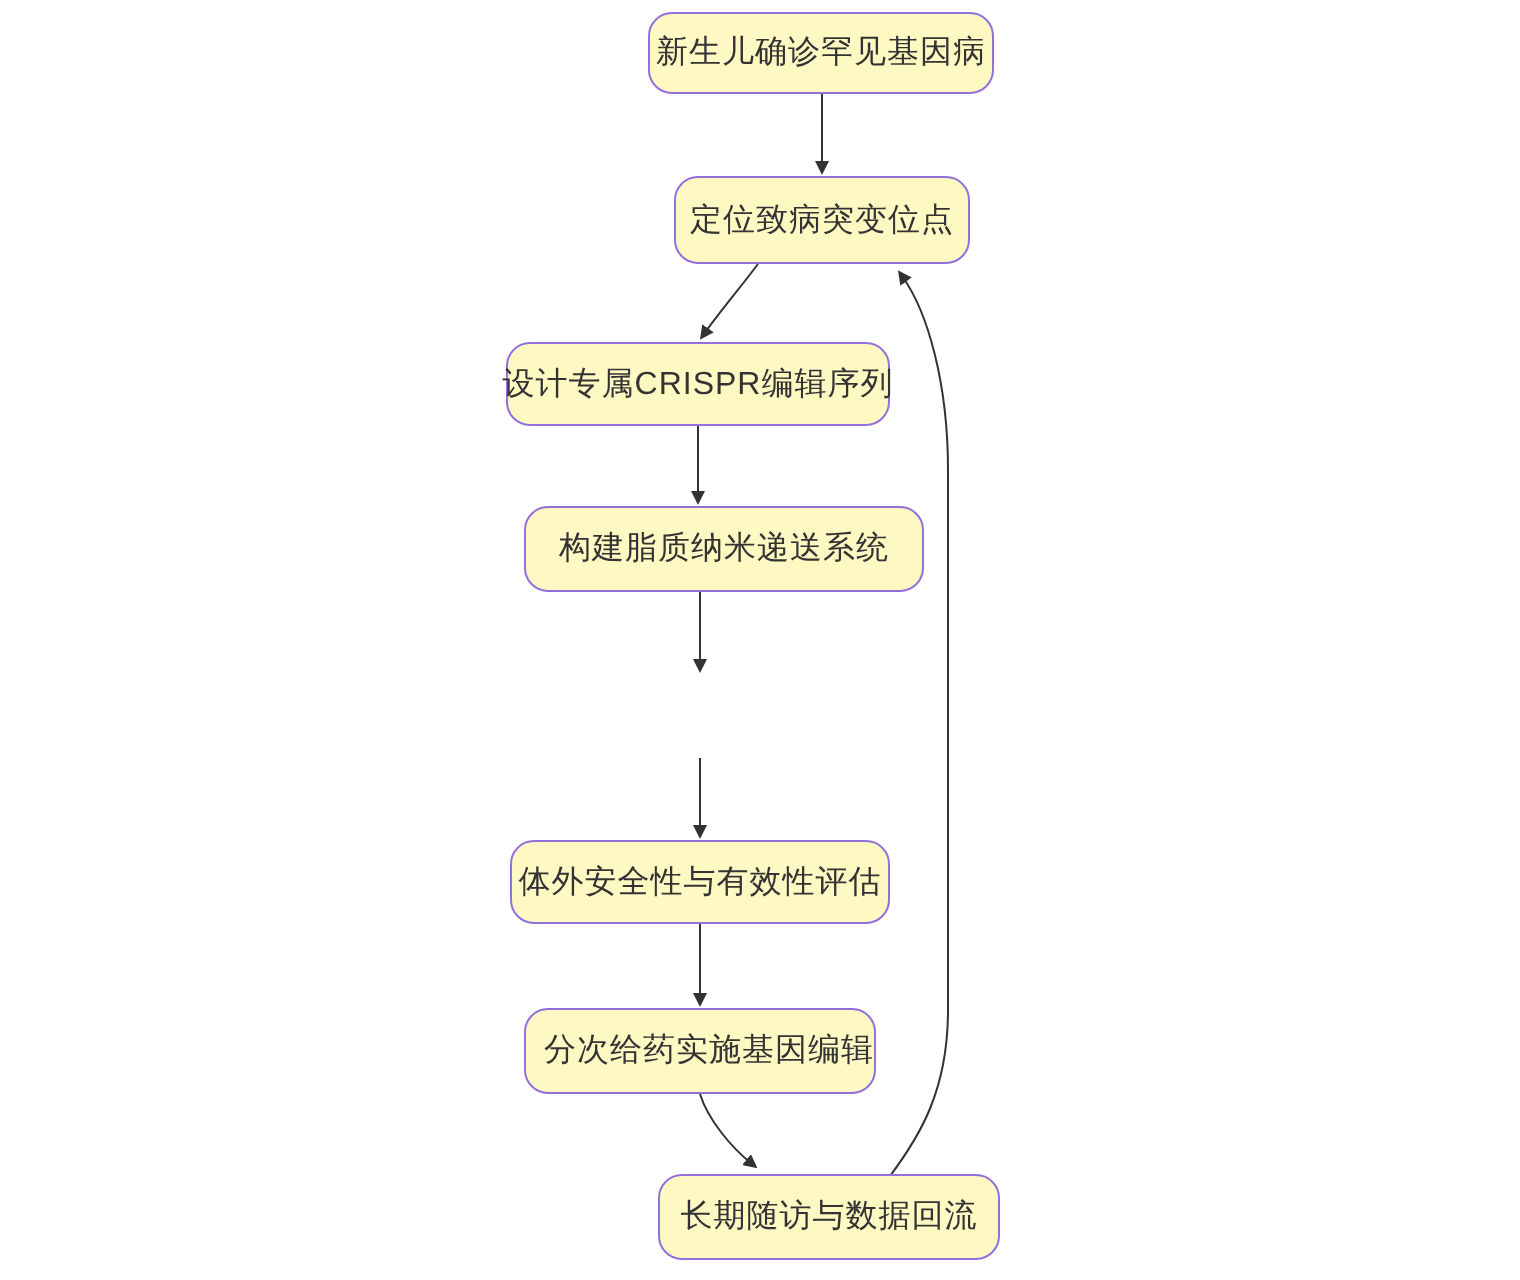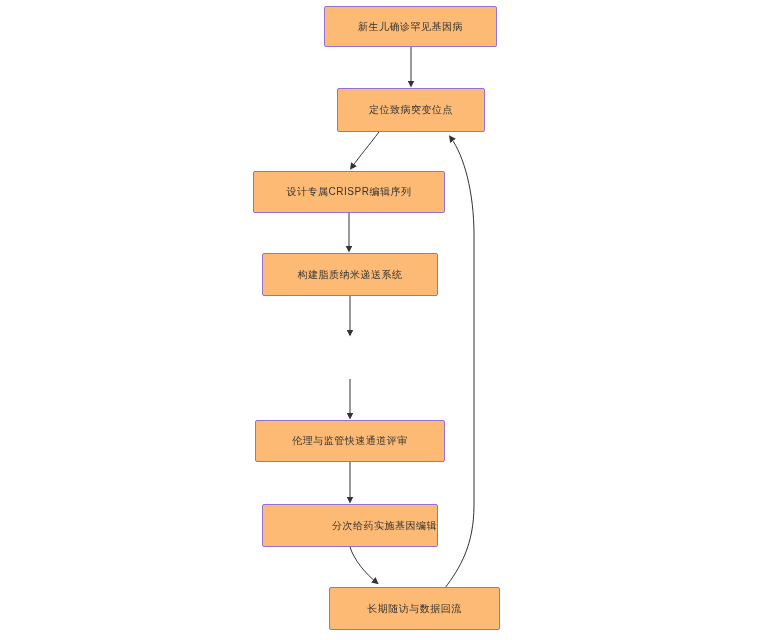--- a/index.html
+++ b/index.html
@@ -12,36 +12,36 @@
     overflow: hidden;
   }
   .edges {
     position: absolute;
     left: 0; top: 0;
     width: 760px; height: 640px;
   }
   .node {
     position: absolute;
     box-sizing: border-box;
-    background: #fdba74;
+    background: #fef9c3;
     border: 1px solid #9370DB;
-    border-radius: 2px;
+    border-radius: 12px;
     display: flex;
     align-items: center;
     justify-content: center;
     color: #333333;
-    font-size: 10px;
+    font-size: 16px;
     letter-spacing: 0.5px;
     text-align: center;
     white-space: nowrap;
   }
   .n0 { left: 324px; top: 6px;   width: 173px; height: 41px; }
   .n1 { left: 337px; top: 88px;  width: 148px; height: 44px; align-items: center; }
   .n2 { left: 253px; top: 171px; width: 192px; height: 42px; }
-  .n3 { left: 262px; top: 253px; width: 176px; height: 43px; }
+  .n3 { left: 262px; top: 253px; width: 200px; height: 43px; }
   .n4 { left: 255px; top: 337px; width: 190px; height: 42px; }
   .n5 { left: 255px; top: 420px; width: 190px; height: 42px; }
   .n6 { left: 262px; top: 504px; width: 176px; height: 43px; justify-content: flex-end; }
   .n7 { left: 329px; top: 587px; width: 171px; height: 43px; }
 </style>
 </head>
 <body>
 
 <div class="canvas">
 
@@ -69,21 +69,21 @@
   <div class="node n1">
     <span>定位致病突变位点</span>
   </div>
   <div class="node n2">
     <span>设计专属CRISPR编辑序列</span>
   </div>
   <div class="node n3">
     <span>构建脂质纳米递送系统</span>
   </div>
   <div class="node n5">
-    <span>伦理与监管快速通道评审</span>
+    <span>体外安全性与有效性评估</span>
   </div>
   <div class="node n6">
     <span>分次给药实施基因编辑</span>
   </div>
   <div class="node n7">
     <span>长期随访与数据回流</span>
   </div>
 
 </div>
 

